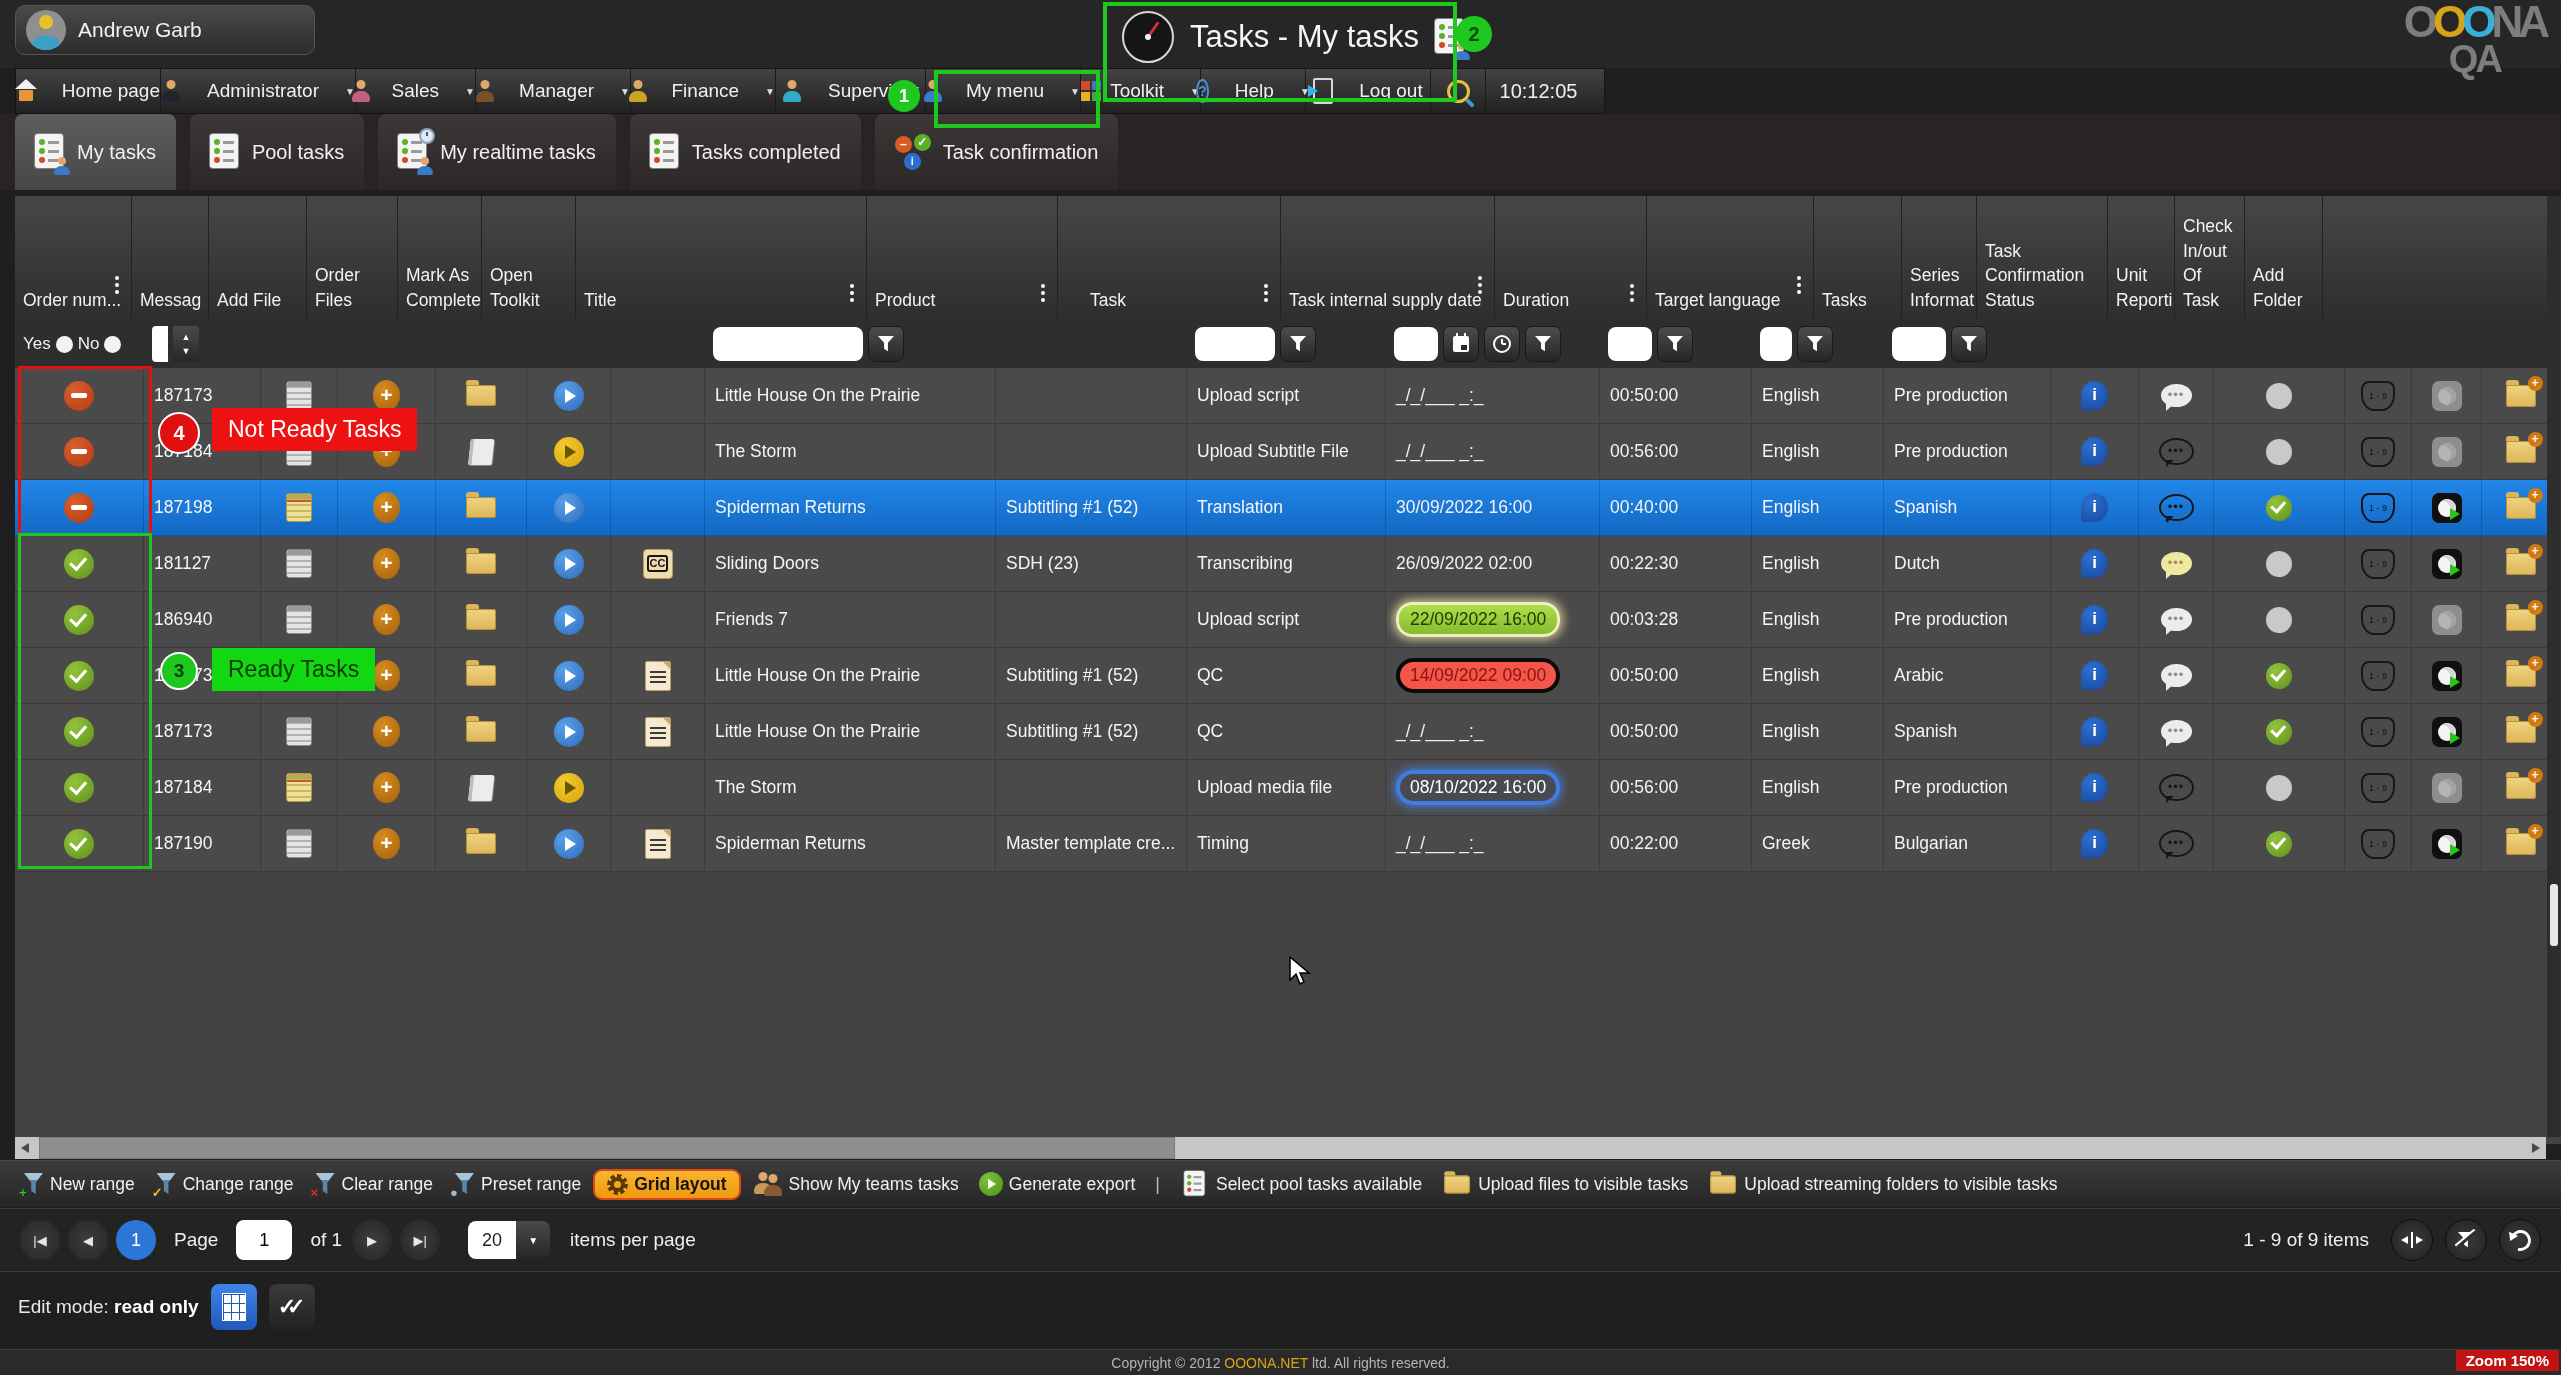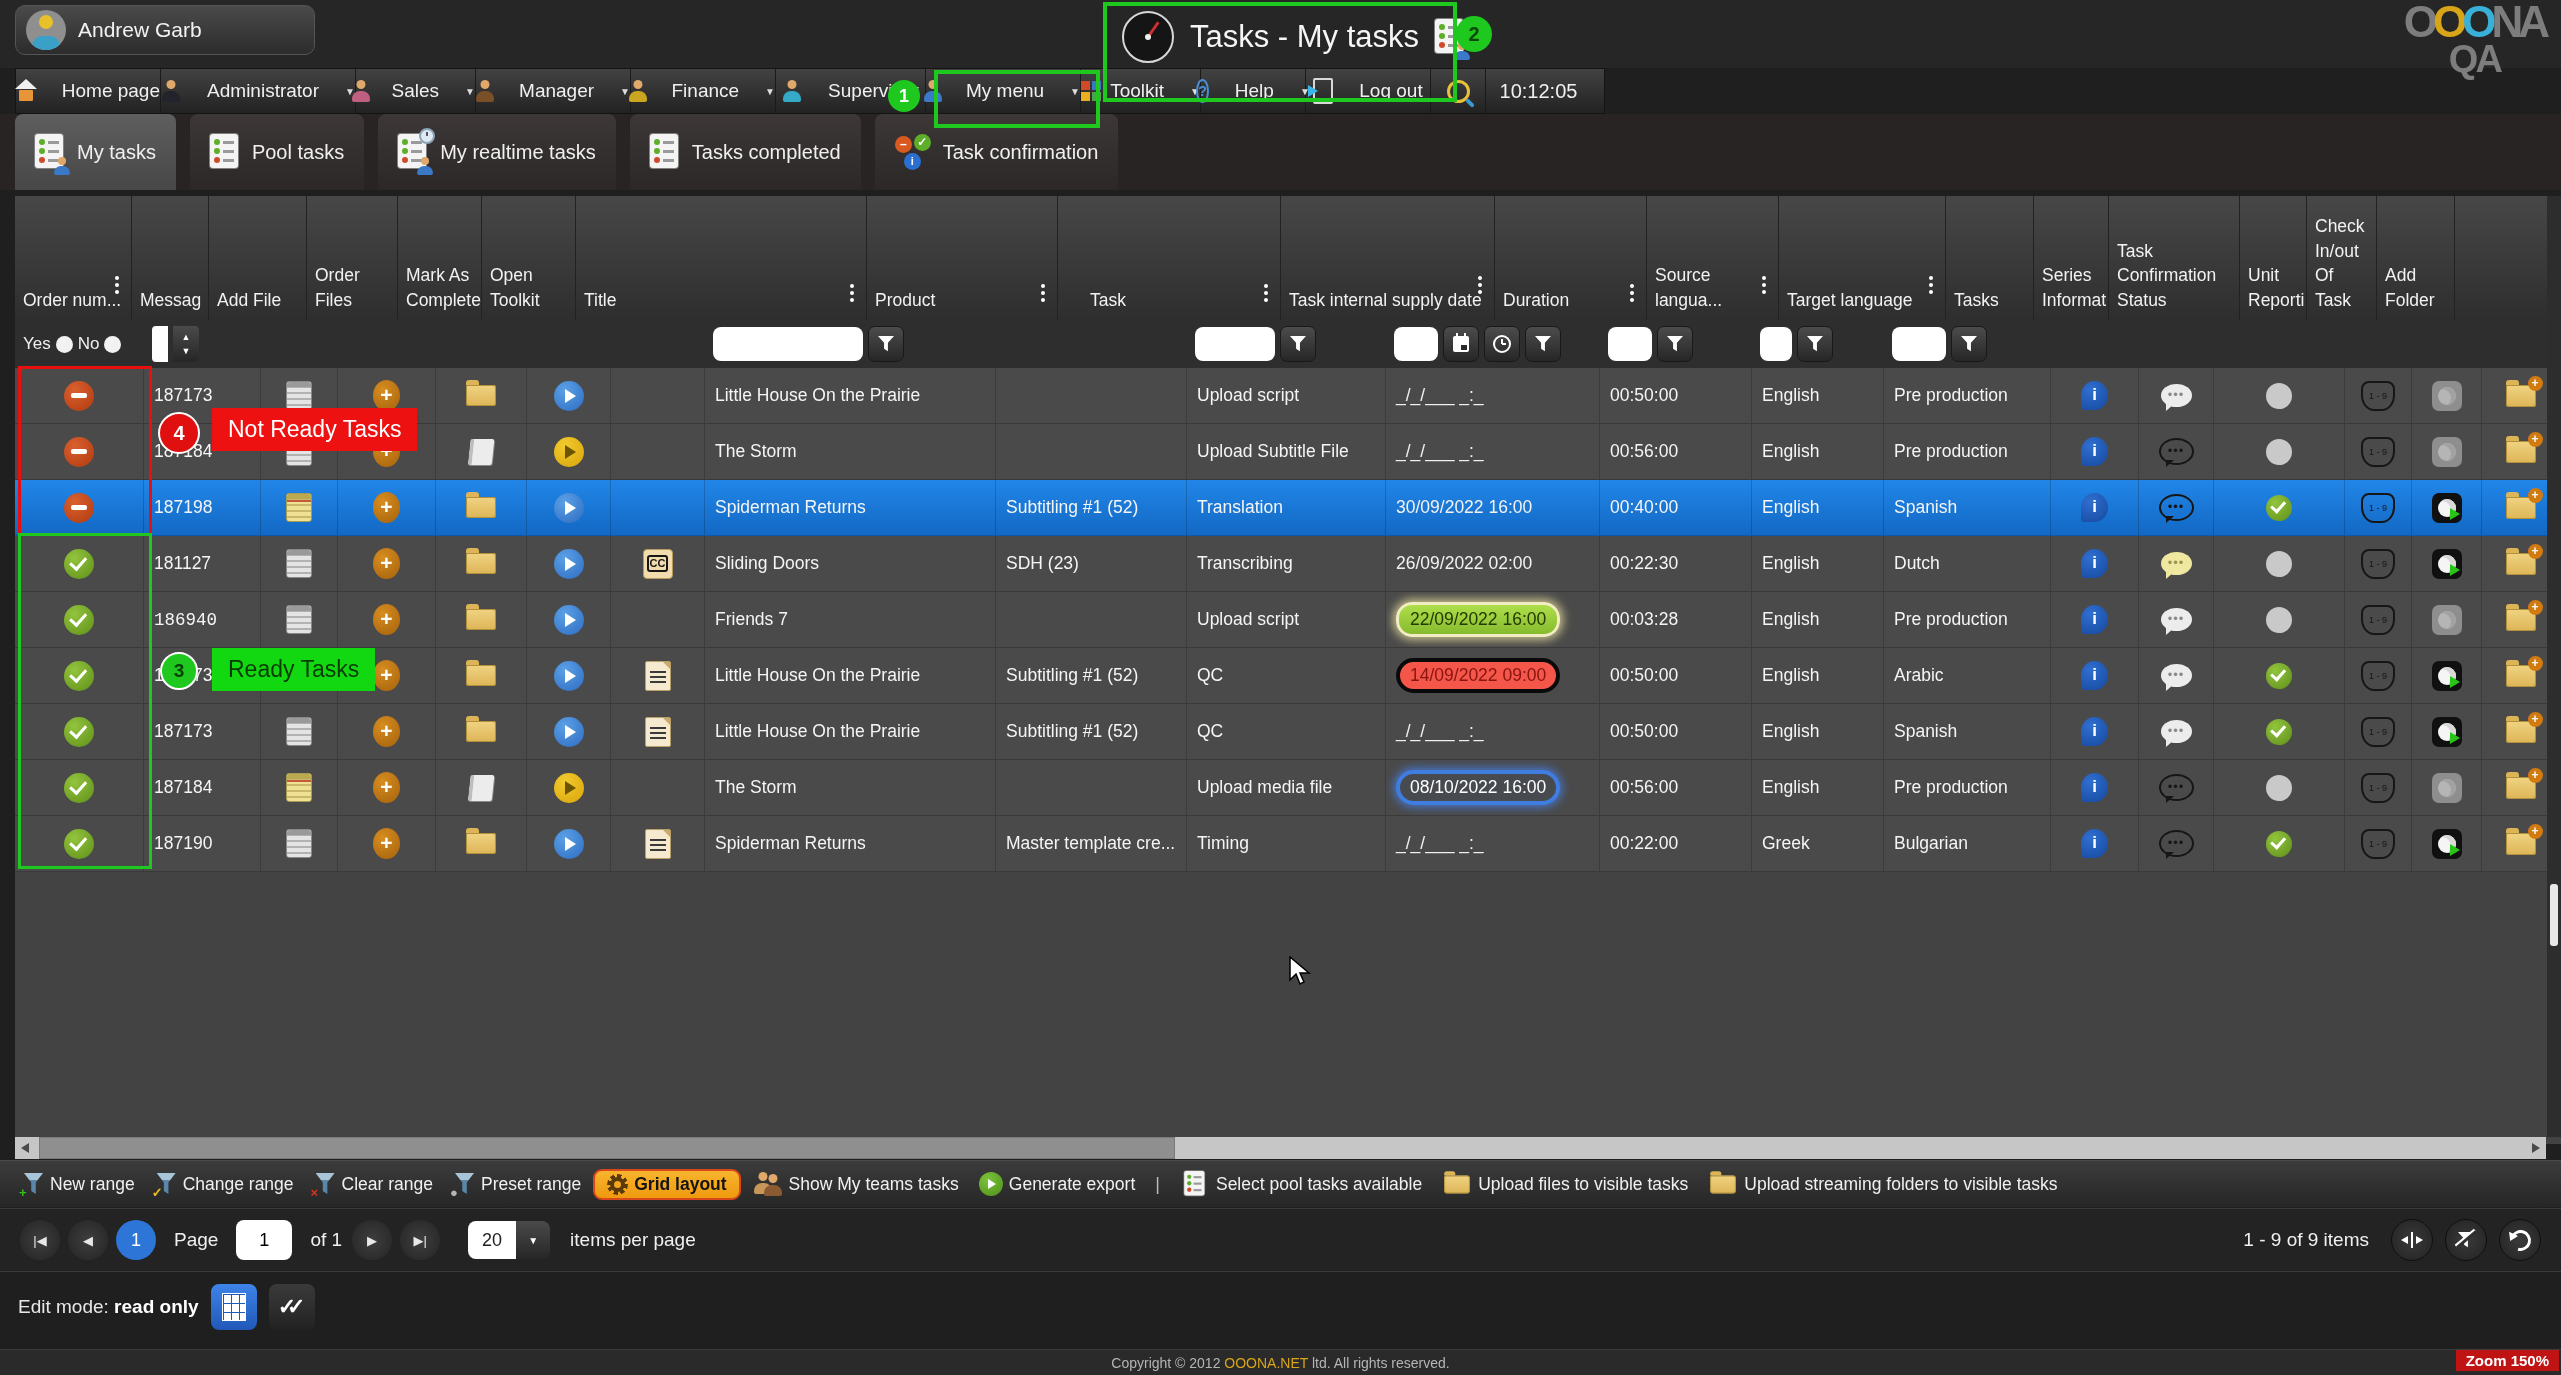--- a/index.html
+++ b/index.html
@@ -379,24 +379,20 @@
           <span class="kebab k-low"></span>
         </div>
         <div class="hcell" style="width: 214px;">
           <div class="hlabel">Task internal supply date</div>
           <span class="kebab "></span>
         </div>
         <div class="hcell" style="width: 152px;">
           <div class="hlabel">Duration</div>
           <span class="kebab k-low"></span>
         </div>
-        <div class="hcell" style="width: 132px;">
-          <div class="hlabel">Source langua...</div>
-          <span class="kebab "></span>
-        </div>
         <div class="hcell" style="width: 167px;">
           <div class="hlabel">Target language</div>
           <span class="kebab "></span>
         </div>
         <div class="hcell" style="width: 88px;">
           <div class="hlabel">Tasks</div>
         </div>
         <div class="hcell" style="width: 75px;">
           <div class="hlabel">Series Informat</div>
         </div>
@@ -676,21 +672,21 @@
             <span class="ic ic-clock-on"></span>
           </div>
           <div class="cell ctr" style="width: 78px;">
             <span class="ic ic-folder-plus"></span>
           </div>
         </div>
         <div class="grow">
           <div class="cell ctr" style="width: 129px;">
             <span class="ic ic-status-ready"></span>
           </div>
-          <div class="cell txt" style="width: 117px; font-family: Liberation Mono, monospace;">186940</div>
+          <div class="cell txt" style="width: 117px;">186940</div>
           <div class="cell ctr" style="width: 77px;">
             <span class="ic ic-message-gray"></span>
           </div>
           <div class="cell ctr" style="width: 98px;">
             <span class="ic ic-add-file"></span>
           </div>
           <div class="cell ctr" style="width: 91px;">
             <span class="ic ic-folder"></span>
           </div>
           <div class="cell ctr" style="width: 84px;">

